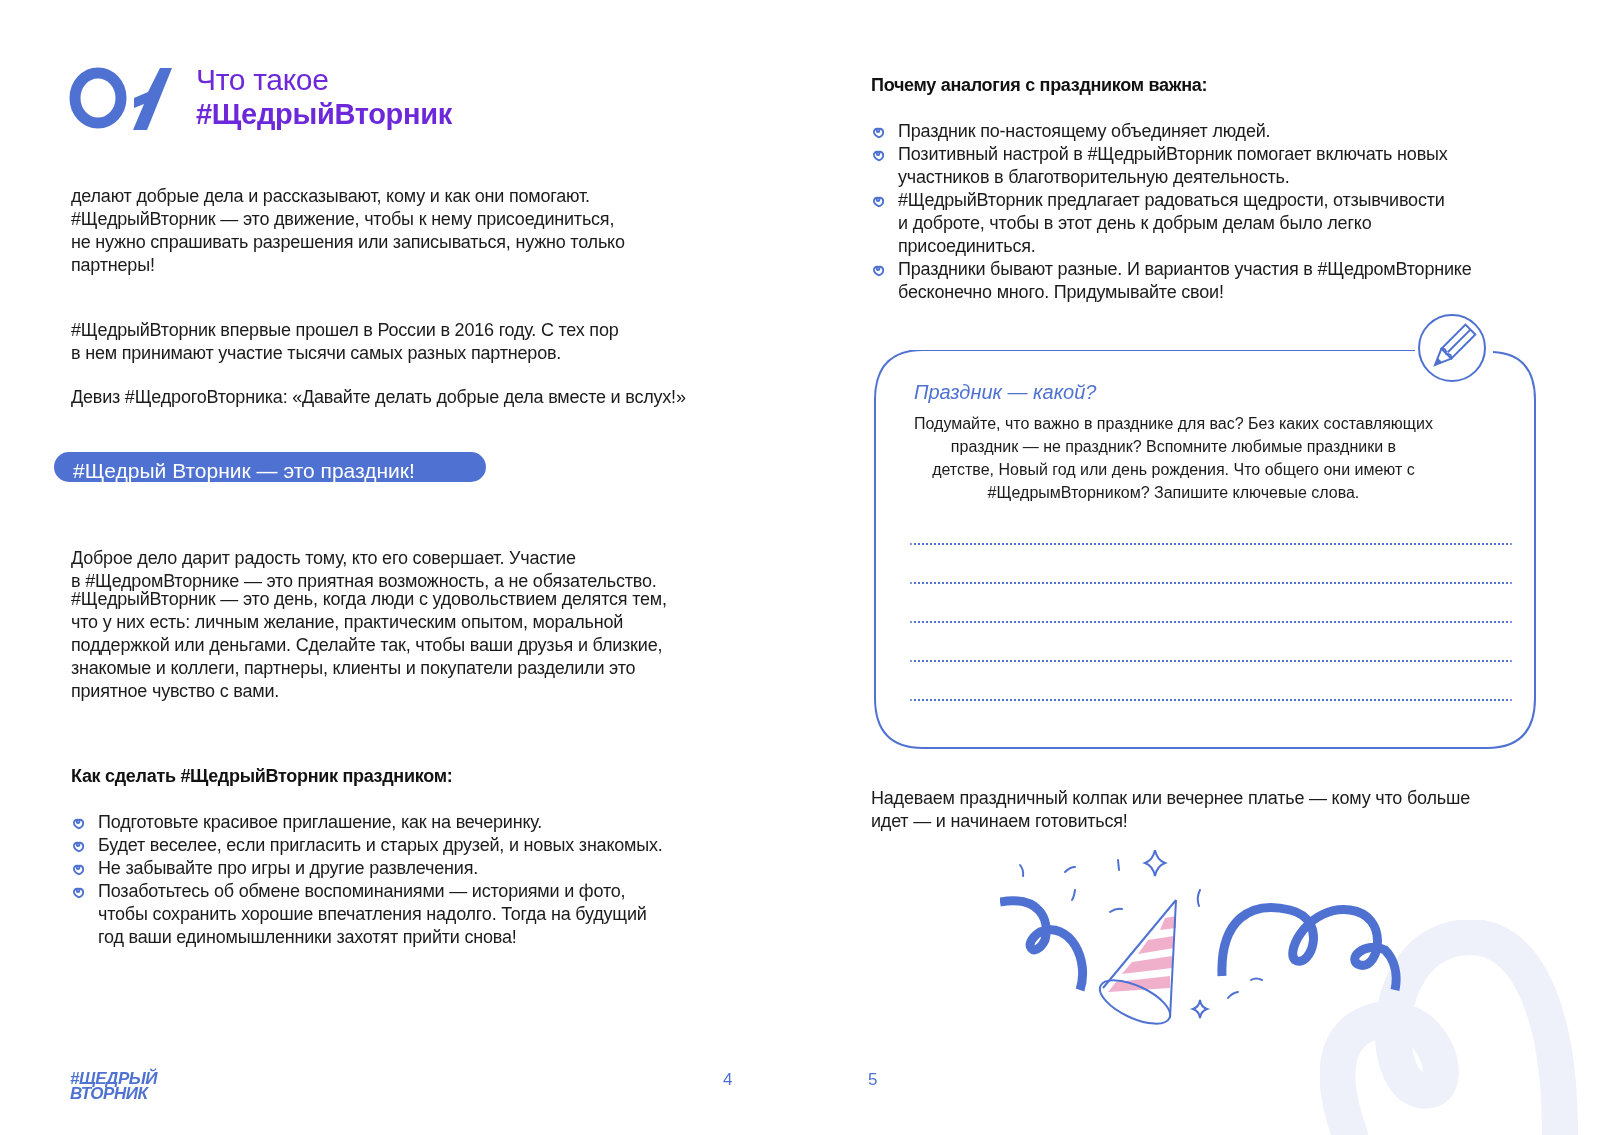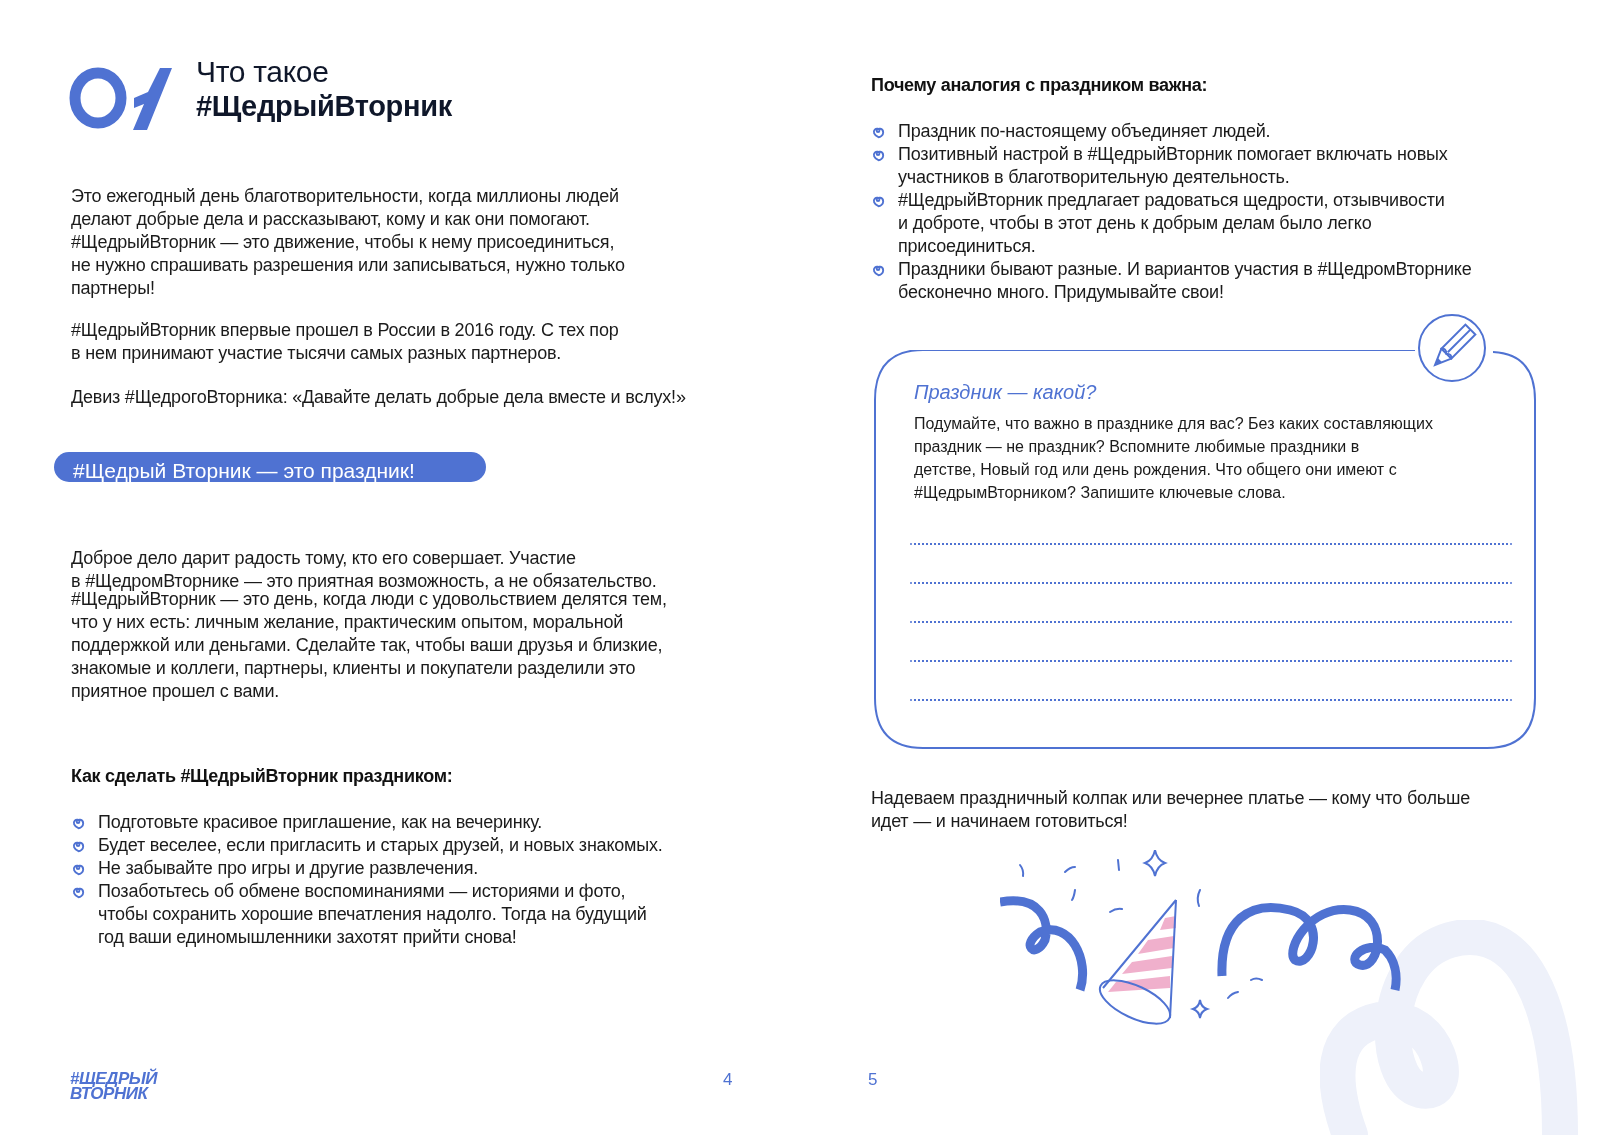--- a/index.html
+++ b/index.html
@@ -4,21 +4,21 @@
   <style>
     * { box-sizing: border-box; margin: 0; padding: 0; }
     html, body { width: 1600px; height: 1135px; background: #ffffff; overflow: hidden; }
     body { position: relative; font-family: "Liberation Sans", sans-serif; color: #1b1b1b; }
 
     .page { position: absolute; top: 0; height: 1135px; }
     .page-left { left: 0; width: 800px; }
     .page-right { left: 800px; width: 800px; }
 
     .chapter-num { position: absolute; left: 68px; top: 62px; width: 108px; height: 72px; }
-    .chapter-title { position: absolute; left: 196px; top: 54px; font-size: 30px; line-height: 35px; font-weight: normal; color: #0f172a; letter-spacing: -0.3px; }
+    .chapter-title { position: absolute; left: 196px; top: 62px; font-size: 30px; line-height: 35px; font-weight: normal; color: #6d28d9; letter-spacing: -0.3px; }
 
     .para { position: absolute; left: 71px; font-size: 18px; line-height: 23px; color: #1b1b1b; letter-spacing: -0.2px; }
     .para .line { display: block; white-space: nowrap; }
 
     .pill { position: absolute; left: 54px; top: 452px; width: 432px; height: 30px; background: #4f72d2; border-radius: 19px; color: #fff; font-size: 21px; line-height: 38px; padding-left: 19px; white-space: nowrap; }
 
     .heading-bold { position: absolute; font-size: 18px; font-weight: bold; color: #111; letter-spacing: -0.3px; white-space: nowrap; }
 
     .blist { position: absolute; list-style: none; font-size: 18px; line-height: 23px; color: #1b1b1b; letter-spacing: -0.2px; }
     .blist li { position: relative; padding-left: 27px; }
@@ -27,21 +27,21 @@
 
     .logo { position: absolute; left: 70px; top: 1071px; color: #4f72d2; font-size: 17px; line-height: 15px; font-weight: bold; letter-spacing: -0.5px; font-style: italic; }
     .logo span { display: block; }
 
     .pagenum { position: absolute; top: 1070px; font-size: 17px; color: #4f72d2; }
 
     
     .task-card { position: absolute; left: 873px; top: 350px; width: 664px; height: 400px; }
     .task-card svg.frame { position: absolute; left: 0; top: 0; }
     .task-title { position: absolute; left: 914px; top: 381px; font-size: 20px; font-style: italic; color: #4f72d2; white-space: nowrap; }
-    .task-body { position: absolute; left: 914px; top: 412px; font-size: 16px; line-height: 23px; color: #1b1b1b; }
+    .task-body { position: absolute; left: 914px; top: 412px; font-size: 16px; line-height: 23px; color: #1b1b1b; text-align: center; }
     .task-body .line { display: block; white-space: nowrap; }
     .write-line { position: absolute; left: 914px; width: 594px; height: 2px; border-top: 2px dotted #4f72d2; }
     .write-line::before, .write-line::after { content: ""; position: absolute; top: -2px; width: 2px; height: 2px; background: #4f72d2; border-radius: 1px; }
     .write-line::before { left: -4px; }
     .write-line::after { right: -4px; }
 
     .pencil-badge { position: absolute; left: 1418px; top: 314px; width: 68px; height: 68px; background: #fff; border: 2px solid #4f72d2; border-radius: 50%; }
 
     .illustration { position: absolute; left: 1000px; top: 850px; width: 430px; height: 200px; }
     .bg-swirl { position: absolute; left: 1320px; top: 920px; width: 280px; height: 215px; }
@@ -55,21 +55,20 @@
   <ellipse cx="30" cy="36" rx="23" ry="25" fill="none" stroke="#4f72d2" stroke-width="11"></ellipse>
   <path d="M66 36 L80 30 L92 6 L104 6 L79 68 L65 68 L76 42 L66 46 Z" fill="#4f72d2"></path>
 </svg>
 
 <h1 class="chapter-title">
   <span style="display:block">Что такое</span>
   <span style="display:block;font-weight:bold;font-size:29px">#ЩедрыйВторник</span>
 </h1>
 
 <p class="para" style="top:185px">
-  <span class="line">Это ежегодный день благотворительности, когда миллионы людей</span>
   <span class="line">делают добрые дела и рассказывают, кому и как они помогают.</span>
   <span class="line">#ЩедрыйВторник — это движение, чтобы к нему присоединиться,</span>
   <span class="line">не нужно спрашивать разрешения или записываться, нужно только</span>
   <span class="line">партнеры!</span>
 </p>
 
 <p class="para" style="top:319px">
   <span class="line">#ЩедрыйВторник впервые прошел в России в 2016 году. С тех пор</span>
   <span class="line">в нем принимают участие тысячи самых разных партнеров.</span>
 </p>
@@ -83,21 +82,21 @@
 <p class="para" style="top:547px">
   <span class="line">Доброе дело дарит радость тому, кто его совершает. Участие</span>
   <span class="line">в #ЩедромВторнике — это приятная возможность, а не обязательство.</span>
 </p>
 
 <p class="para" style="top:588px">
   <span class="line">#ЩедрыйВторник — это день, когда люди с удовольствием делятся тем,</span>
   <span class="line">что у них есть: личным желание, практическим опытом, моральной</span>
   <span class="line">поддержкой или деньгами. Сделайте так, чтобы ваши друзья и близкие,</span>
   <span class="line">знакомые и коллеги, партнеры, клиенты и покупатели разделили это</span>
-  <span class="line">приятное прошел с вами.</span>
+  <span class="line">приятное чувство с вами.</span>
 </p>
 
 <h2 class="heading-bold" style="left:71px;top:766px">Как сделать #ЩедрыйВторник праздником:</h2>
 
 <ul class="blist" style="left:71px;top:811px">
   <li>
     <svg class="bullet" viewBox="0 0 16 16">
         <path d="M8 13 C3 11 2 7 4 5 C6 3 9 4 9 6 C9 8 6 8 6 6 C7 3 13 3 13 8 C13 11 10 13 8 13 Z" fill="none" stroke="#4f72d2" stroke-width="2" stroke-linecap="round"></path>
       </svg>
     <span class="line">Подготовьте красивое приглашение, как на вечеринку.</span>

